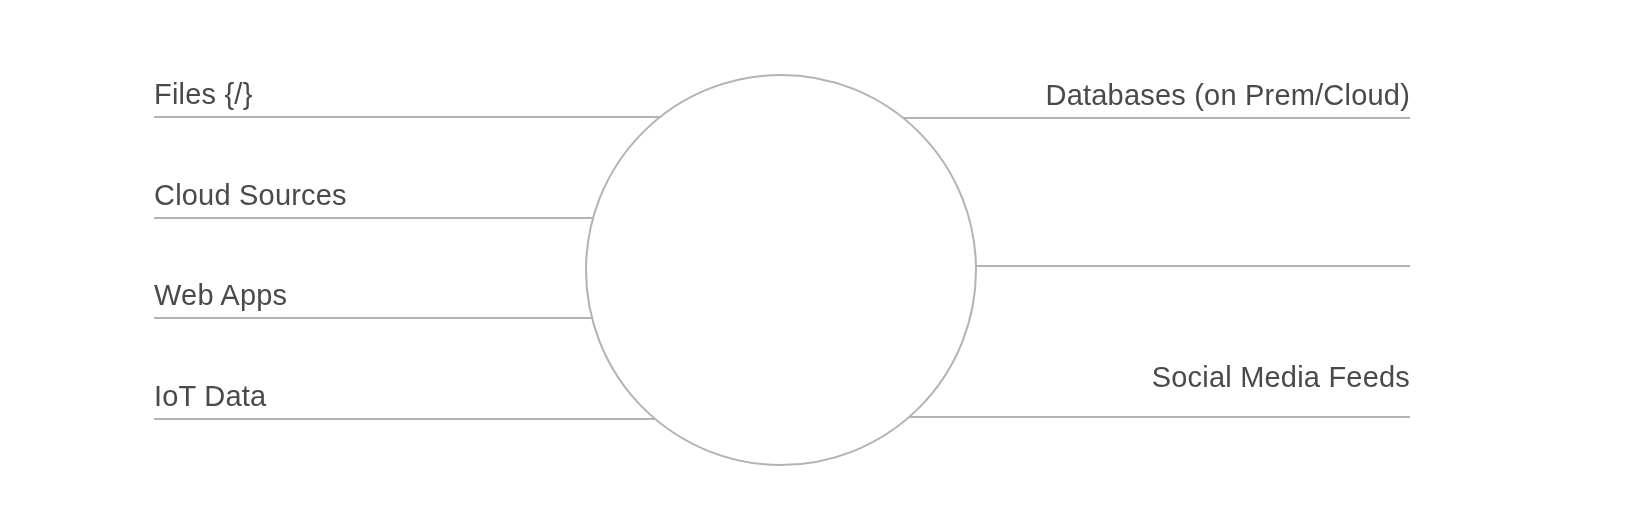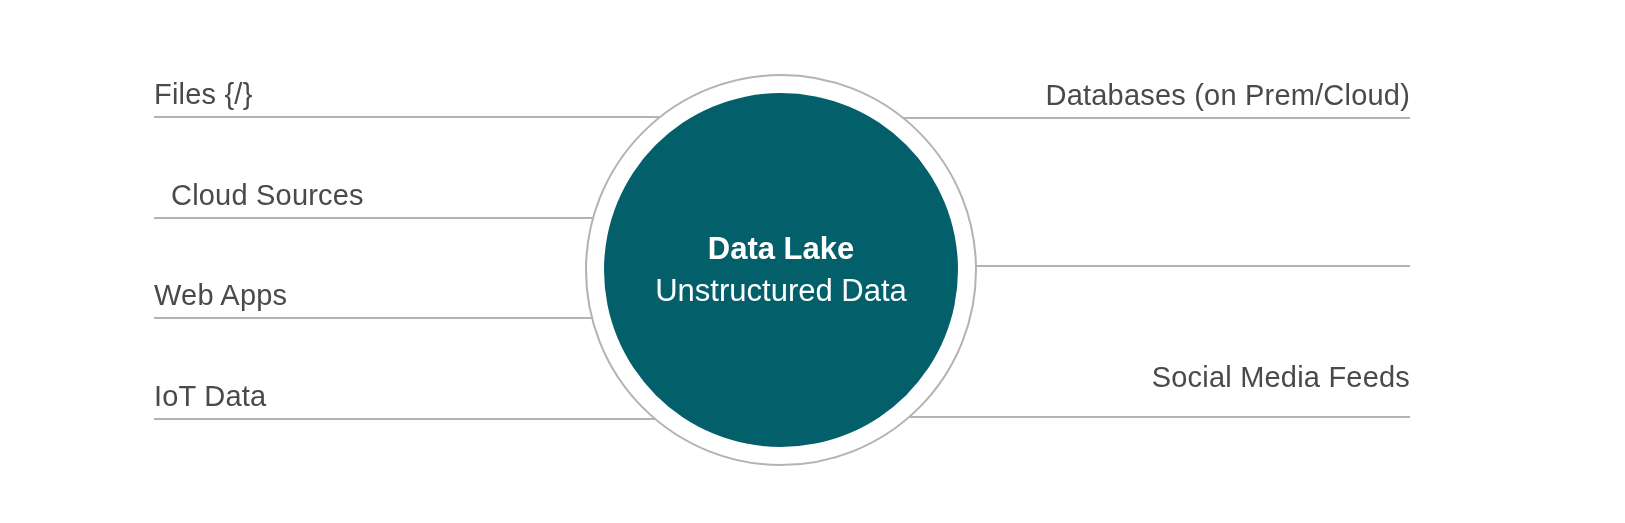--- a/index.html
+++ b/index.html
@@ -78,26 +78,22 @@
   <div class="connector" style="left:154px; top:116px; width:640px;"></div>
   <div class="connector" style="left:154px; top:217px; width:640px;"></div>
   <div class="connector" style="left:154px; top:317px; width:640px;"></div>
   <div class="connector" style="left:154px; top:418px; width:640px;"></div>
 
   <div class="connector" style="left:770px; top:117px; width:640px;"></div>
   <div class="connector" style="left:770px; top:265px; width:640px;"></div>
   <div class="connector" style="left:770px; top:416px; width:640px;"></div>
 
   <div class="src-label" style="left:154px; top:79px;">Files {/}</div>
-  <div class="src-label" style="left:171px; top:180px;">Cloud Sources</div>
+  <div class="src-label" style="left:154px; top:180px;">Cloud Sources</div>
   <div class="src-label" style="left:154px; top:280px;">Web Apps</div>
   <div class="src-label" style="left:154px; top:381px;">IoT Data</div>
 
   <div class="src-label right" style="right:215px; top:80px;">Databases (on Prem/Cloud)</div>
   <div class="src-label right" style="right:215px; top:362px;">Social Media Feeds</div>
 
   <div class="ring"></div>
-  <div class="hub">
-    <div class="hub-title">Data Lake</div>
-    <div class="hub-subtitle">Unstructured Data</div>
-  </div>
 
 </div>
 
 </body></html>

